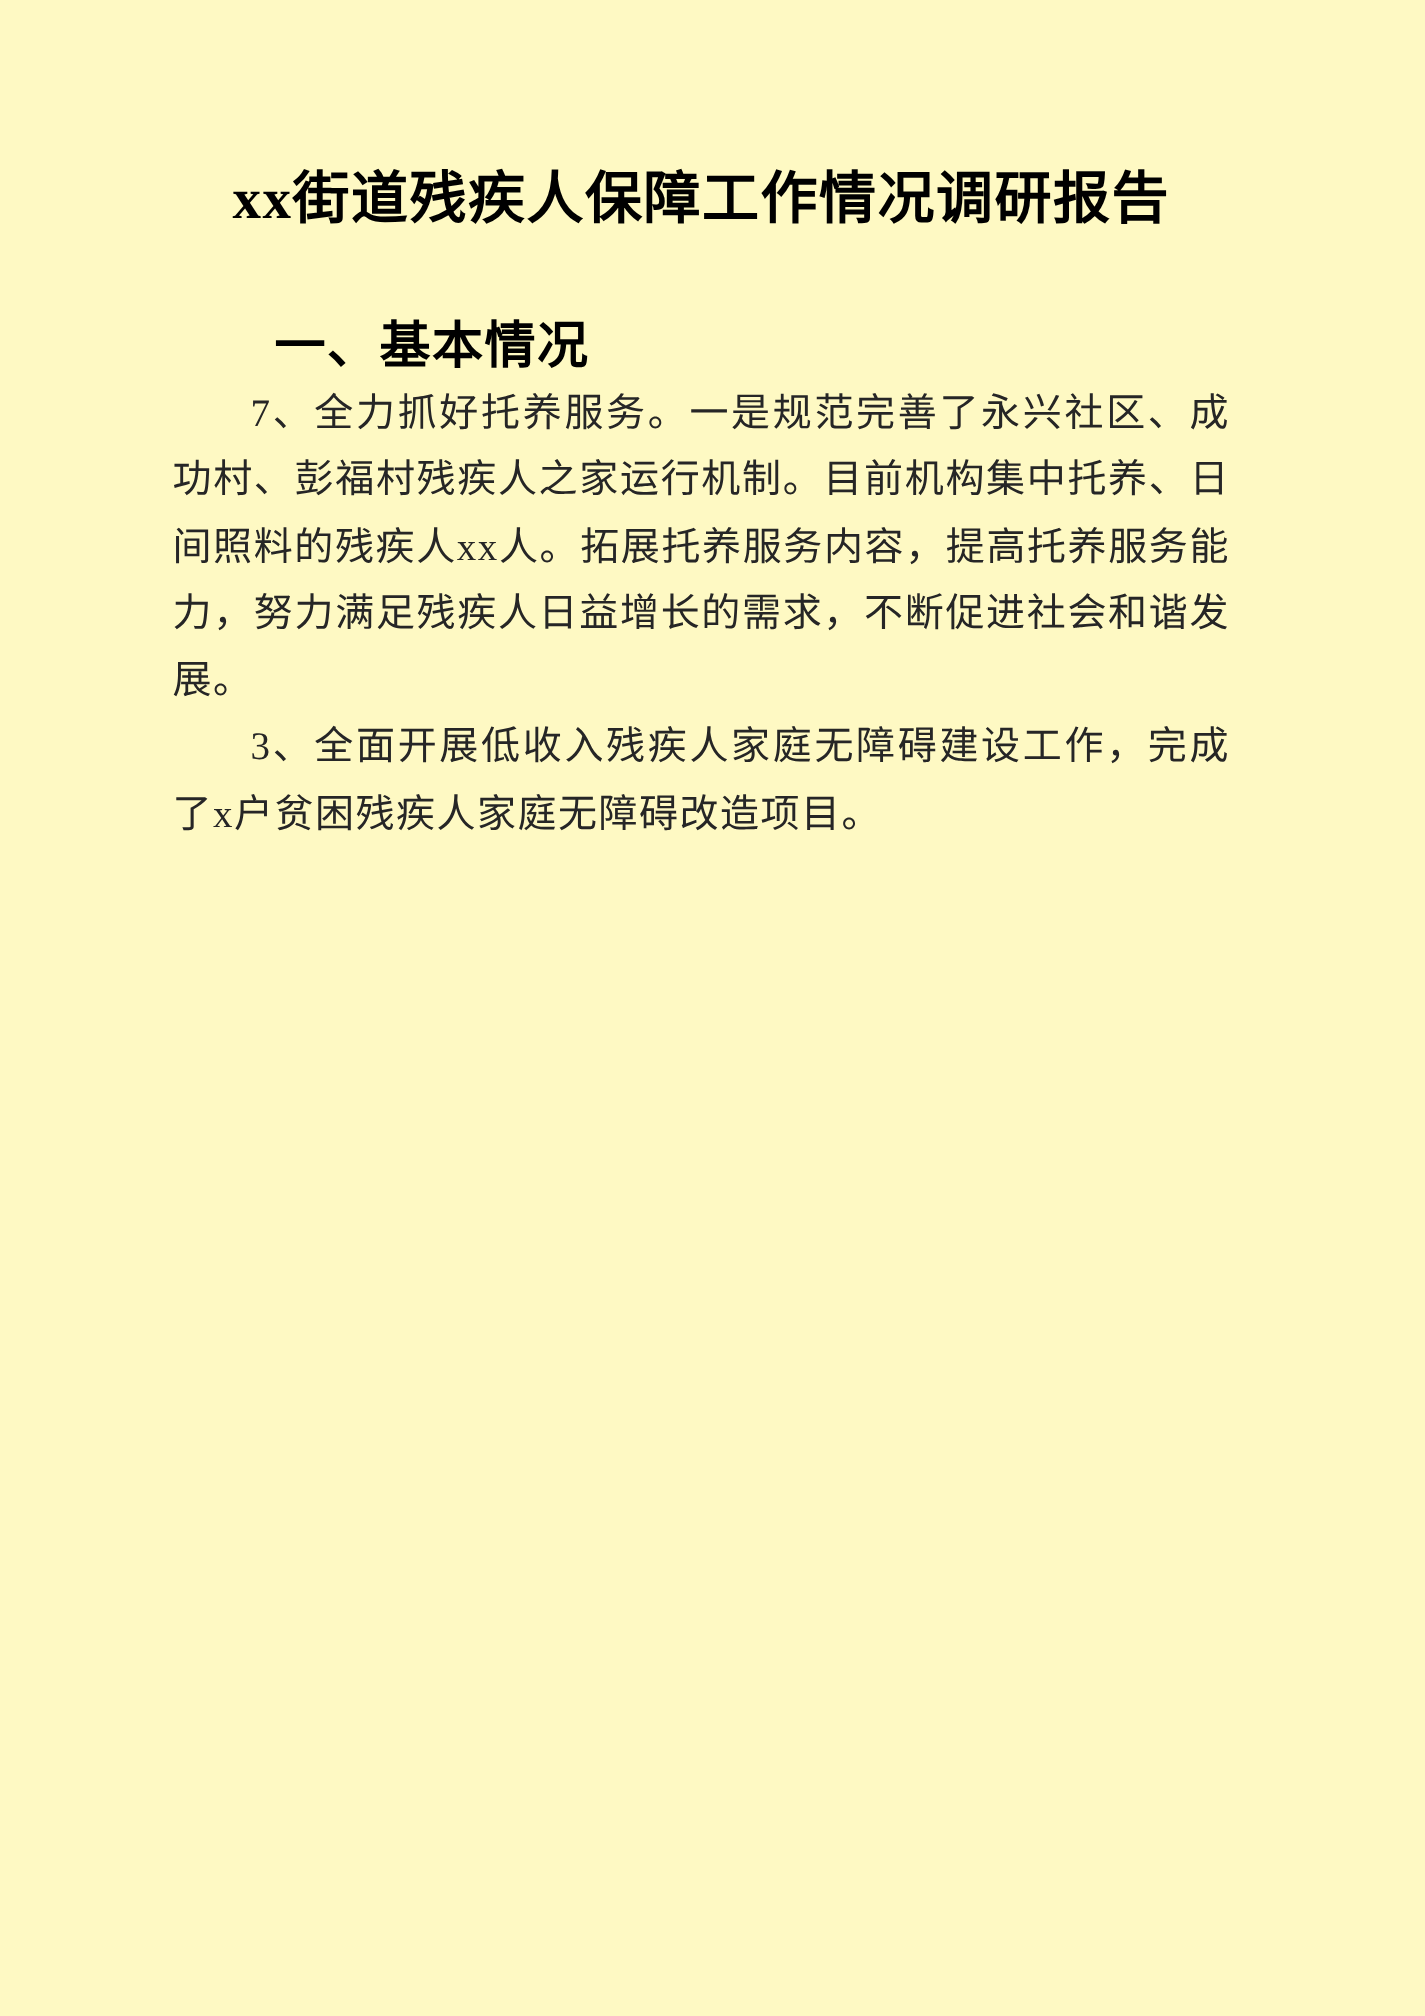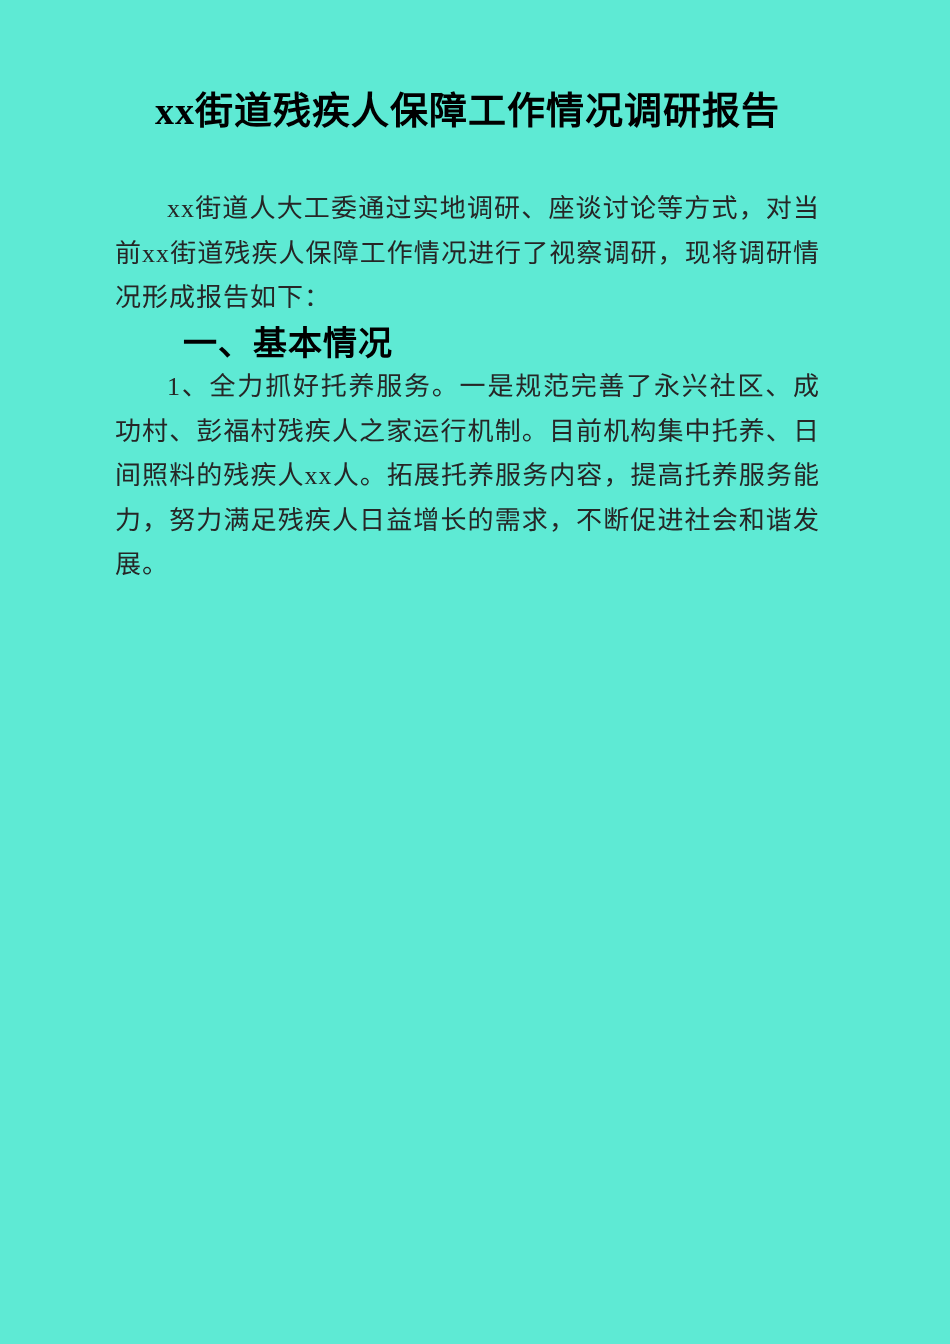--- a/index.html
+++ b/index.html
@@ -6,22 +6,22 @@
     margin: 0;
     padding: 0;
     background: #ffffff;
   }
   .page {
     position: relative;
     box-sizing: border-box;
     width: 950px;
     height: 1344px;
     margin: 0 auto;
-    background: #5eead4;
-    padding: 86px 130px 0 115px;
+    background: #fef9c3;
+    padding: 108px 130px 0 115px;
     overflow: hidden;
     color: #262626;
   }
   .doc-title {
     margin: 0 0 51px 0;
     font-family: "Liberation Serif", "DejaVu Serif", serif;
     font-size: 38px;
     line-height: 50px;
     font-weight: bold;
     color: #000000;
@@ -53,22 +53,22 @@
     color: #111111;
   }
 </style>
 </head>
 <body>
 
 <div class="page">
 
   <h1 class="doc-title">xx街道残疾人保障工作情况调研报告</h1>
 
-  <p class="para">xx街道人大工委通过实地调研、座谈讨论等方式，对当前xx街道残疾人保障工作情况进行了视察调研，现将调研情况形成报告如下：</p>
 
   <h2 class="section-heading">一、基本情况</h2>
 
-  <p class="para"><span>1、全力抓好托养服务。一是规范完善了永兴社区、成功村、彭福村残疾人之家运行机制。目前机构集中托养、日间照料的残疾人xx人。拓展托养服务内容，提高托养服务能力，努力满足残疾人日益增长的需求，不断促进社会和谐发展。</span></p>
+  <p class="para"><span>7、全力抓好托养服务。一是规范完善了永兴社区、成功村、彭福村残疾人之家运行机制。目前机构集中托养、日间照料的残疾人xx人。拓展托养服务内容，提高托养服务能力，努力满足残疾人日益增长的需求，不断促进社会和谐发展。</span></p>
 
 
 
+  <p class="para"><span>3、全面开展低收入残疾人家庭无障碍建设工作，完成了x户贫困残疾人家庭无障碍改造项目。</span></p>
 
 </div>
 
 </body></html>

